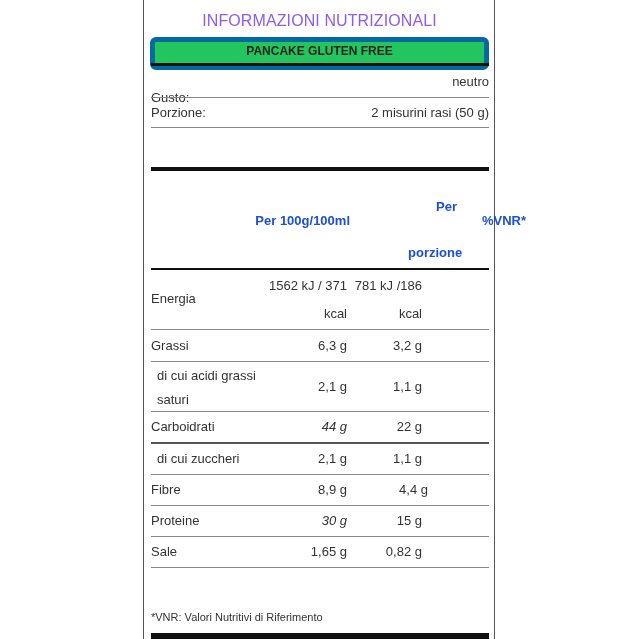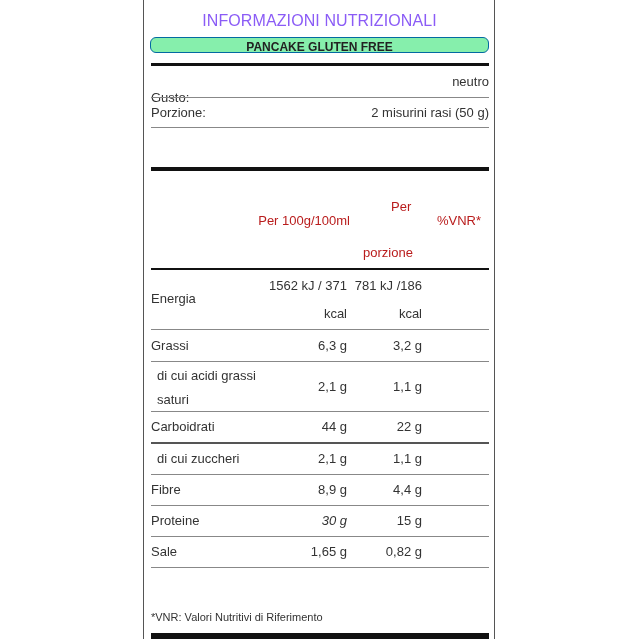--- a/index.html
+++ b/index.html
@@ -2,28 +2,28 @@
 <html><head>
 <meta charset="utf-8">
 <style>
   html, body { margin:0; padding:0; background:#ffffff; }
   body { width:640px; height:639px; position:relative; overflow:hidden;
          font-family:"Liberation Sans", "DejaVu Sans", sans-serif; color:#333; }
   .frame { position:absolute; left:143px; top:-2px; width:352px; height:650px;
            border:1px solid #555; box-sizing:border-box; }
   .title { position:absolute; left:143px; width:353px; top:12px; text-align:center;
            font-size:16px; color:#8b5cf6; letter-spacing:0.1px; }
-  .badge { position:absolute; left:150px; top:37px; width:339px; height:16px;
-           background:#86efac; border:1px solid #0369a1; border-radius:6px; box-sizing:border-box;
+  .badge { position:absolute; left:150px; top:37px; width:339px; height:33px;
+           background:#22c55e; border:5px solid #0369a1; border-radius:6px; box-sizing:border-box;
            text-align:center; font-size:12px; font-weight:bold; line-height:19px; color:#222; }
   .rule { position:absolute; left:151px; width:338px; background:#111; }
   .thin { position:absolute; left:151px; width:338px; height:1px; background:#888; }
   .txt { position:absolute; font-size:13px; color:#333; white-space:nowrap; }
   .r { text-align:right; }
-  .b { font-weight:normal; color:#b91c1c; }
+  .b { font-weight:bold; color:#1d4ed8;margin-left:45px; }
 </style>
 </head>
 <body>
 
 <div class="frame"></div>
 
 <div class="title">INFORMAZIONI NUTRIZIONALI</div>
 <div class="badge">PANCAKE GLUTEN FREE</div>
 
 <div class="rule" style="top:63px;height:3px;"></div>
@@ -56,32 +56,32 @@
 <div class="txt r" style="right:218px;top:338px;margin-left:38px;">3,2 g</div>
 <div class="thin" style="top:361px;"></div>
 
 <div class="txt" style="left:157px;top:368px;">di cui acidi grassi</div>
 <div class="txt" style="left:157px;top:392px;">saturi</div>
 <div class="txt r" style="right:293px;top:379px;">2,1 g</div>
 <div class="txt r" style="right:218px;top:379px;">1,1 g</div>
 <div class="thin" style="top:411px;"></div>
 
 <div class="txt" style="left:151px;top:419px;">Carboidrati</div>
-<div class="txt r" style="right:293px;top:419px;">44 g</div>
+<div class="txt r" style="right:293px;top:419px;font-style:italic;">44 g</div>
 <div class="txt r" style="right:218px;top:419px;">22 g</div>
 <div class="thin" style="top:442px;height:2px;background:#555;"></div>
 
 <div class="txt" style="left:157px;top:451px;">di cui zuccheri</div>
 <div class="txt r" style="right:293px;top:451px;">2,1 g</div>
 <div class="txt r" style="right:218px;top:451px;">1,1 g</div>
 <div class="thin" style="top:474px;"></div>
 
 <div class="txt" style="left:151px;top:482px;">Fibre</div>
 <div class="txt r" style="right:293px;top:482px;">8,9 g</div>
-<div class="txt r" style="right:218px;top:482px;margin-left:34px;">4,4 g</div>
+<div class="txt r" style="right:212px;top:482px;margin-left:34px;">4,4 g</div>
 <div class="thin" style="top:505px;"></div>
 
 <div class="txt" style="left:151px;top:513px;">Proteine</div>
 <div class="txt r" style="right:293px;top:513px;font-style:italic;">30 g</div>
 <div class="txt r" style="right:218px;top:513px;">15 g</div>
 <div class="thin" style="top:536px;"></div>
 
 <div class="txt" style="left:151px;top:544px;">Sale</div>
 <div class="txt r" style="right:293px;top:544px;">1,65 g</div>
 <div class="txt r" style="right:218px;top:544px;">0,82 g</div>

